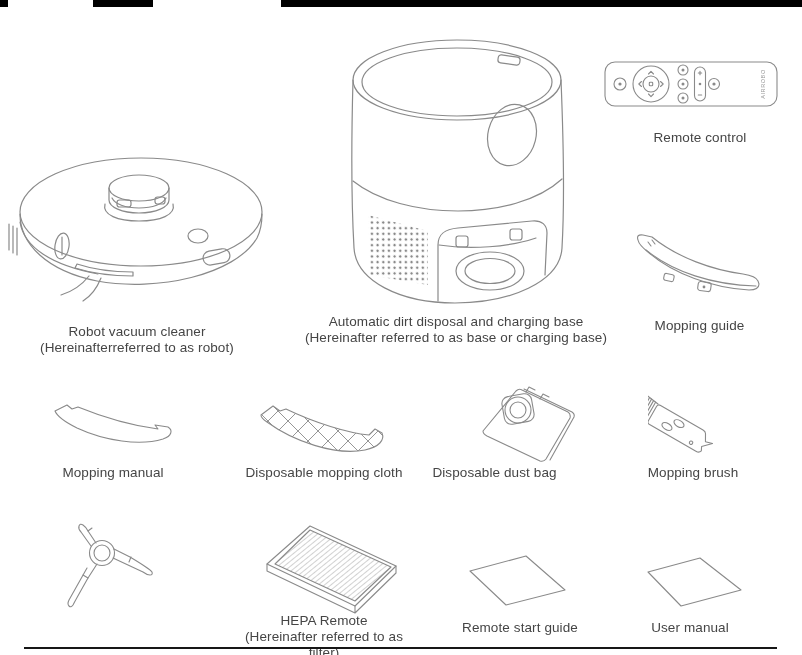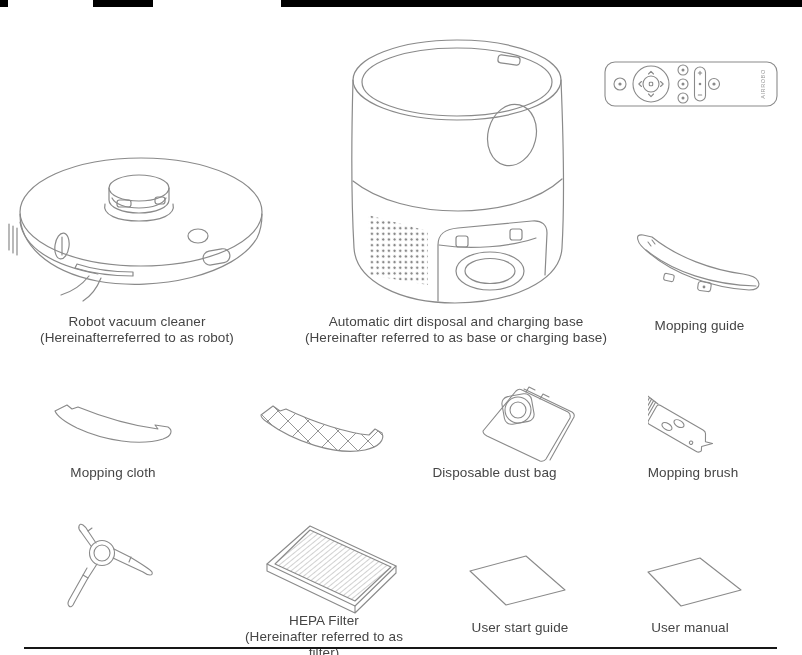--- a/index.html
+++ b/index.html
@@ -42,21 +42,21 @@
       <path d="M 100 56 C 97 67 113 73 134 73 C 155 73 171 67 168 56"></path>
       <ellipse cx="193" cy="88" rx="10" ry="7"></ellipse>
       <rect x="198" y="102" width="27" height="14" rx="7" transform="rotate(-10 211 109)"></rect>
       <ellipse cx="57" cy="98" rx="7" ry="13" transform="rotate(8 57 98)"></ellipse>
       <path d="M 57 89 L 57 107"></path>
       <path d="M 72 116 C 90 122 110 124 128 124 L 128 128 C 108 128 86 125 70 120 Z"></path>
       <path d="M 84 128 C 76 138 66 144 56 147"></path>
       <path d="M 96 130 C 92 140 86 148 78 153"></path>
     </g>
   </svg>
-  <div class="label" style="left:12px;top:314px;width:250px">
+  <div class="label" style="left:12px;top:324px;width:250px">
     <div>Robot vacuum cleaner</div>
     <div>(Hereinafterreferred to as robot)</div>
   </div>
 
   <svg class="art" style="left:338px;top:33px" width="240" height="280" viewBox="0 0 240 280">
     <defs>
       <pattern id="vent-dots" width="8" height="8" patternUnits="userSpaceOnUse" patternTransform="rotate(45)">
         <circle cx="2" cy="2" r="1.3" fill="#8a8a8a"></circle>
         <circle cx="6" cy="6" r="1.3" fill="#8a8a8a"></circle>
       </pattern>
@@ -98,20 +98,23 @@
       <circle cx="81" cy="44" r="5"></circle>
         <circle cx="81" cy="44" r="1.5" fill="#8a8a8a" stroke="none"></circle>
       <rect x="92.5" y="13" width="11" height="34" rx="5.5"></rect>
       <path d="M 96.3 19 h 3.4 M 98 17.3 v 3.4 M 96.3 41 h 3.4"></path>
       <circle cx="98" cy="30" r="1.3" fill="#8a8a8a" stroke="none"></circle>
       <circle cx="112" cy="30" r="5.5"></circle>
         <circle cx="112" cy="30" r="1.6" fill="#8a8a8a" stroke="none"></circle>
     </g>
     <text x="163" y="30" transform="rotate(-90 163 30)" text-anchor="middle" font-size="5.5" letter-spacing="0.6" fill="#9a9a9a" font-family="Liberation Sans, sans-serif">AIRROBO</text>
   </svg>
+  <div class="label" style="left:620px;top:130px;width:160px">
+    <div>Remote control</div>
+  </div>
 
   <svg class="art" style="left:628px;top:230px" width="138" height="78" viewBox="0 0 138 78">
     <g fill="none" stroke="#8a8a8a" stroke-width="1.1" stroke-linecap="round" stroke-linejoin="round">
       <path d="M 10 10 Q 8 4 15 5 L 24 7 C 50 28 85 40 115 44 Q 128 46 130 51 L 131 54 Q 131 60 121 60 C 85 58 45 44 20 22 Q 11 15 10 10 Z"></path>
       <path d="M 18 20 C 45 42 85 55 128 56"></path>
       <path d="M 20 12 l 3 4 M 24 10 l 3 4"></path>
       <rect x="36" y="44" width="10" height="7" rx="2" transform="rotate(12 41 47)"></rect>
       <rect x="70" y="52" width="13" height="9" rx="2.5" transform="rotate(8 76 56)"></rect>
       <circle cx="76" cy="57" r="1.4" fill="#8a8a8a" stroke="none"></circle>
     </g>
@@ -119,37 +122,40 @@
   <div class="label" style="left:622px;top:318px;width:155px">
     <div>Mopping guide</div>
   </div>
 
   <svg class="art" style="left:45px;top:396px" width="142" height="64" viewBox="0 0 142 64">
     <g fill="none" stroke="#8a8a8a" stroke-width="1.1" stroke-linecap="round" stroke-linejoin="round">
       <path d="M 10 15 L 22 9 L 27 13 L 33 11 C 60 22 90 30 113 33 L 110 29 L 123 31 C 128 34 127 40 118 43 C 95 50 60 45 32 32 C 22 27 12 20 10 15 Z"></path>
     </g>
   </svg>
   <div class="label" style="left:38px;top:465px;width:150px">
-    <div>Mopping cloth</div>
+    <div>Mopping manual</div>
   </div>
 
   <svg class="art" style="left:253px;top:396px" width="142" height="68" viewBox="0 0 142 68">
     <defs>
       <clipPath id="dmc-clip">
         <path d="M 8 19 L 20 10 L 27 15 L 33 13 C 62 27 95 37 116 39 L 122 33 L 129 37 C 132 44 126 51 112 54 C 82 60 40 45 14 26 Q 8 22 8 19 Z"></path>
       </clipPath>
     </defs>
     <g fill="none" stroke="#8a8a8a" stroke-width="1.1" stroke-linecap="round" stroke-linejoin="round">
       <path d="M 8 19 L 20 10 L 27 15 L 33 13 C 62 27 95 37 116 39 L 122 33 L 129 37 C 132 44 126 51 112 54 C 82 60 40 45 14 26 Q 8 22 8 19 Z"></path>
       <g clip-path="url(#dmc-clip)" stroke-width="0.9">
         <path d="M -10 0 L 70 80 M 4 -6 L 84 74 M 18 -12 L 98 68 M 32 -18 L 112 62 M 46 -24 L 126 56 M 60 -30 L 140 50 M 74 -36 L 154 44"></path>
         <path d="M 70 -30 L -10 50 M 84 -24 L 4 56 M 98 -18 L 18 62 M 112 -12 L 32 68 M 126 -6 L 46 74 M 140 0 L 60 80 M 154 6 L 74 86"></path>
       </g>
     </g>
   </svg>
+  <div class="label" style="left:228px;top:465px;width:192px">
+    <div>Disposable mopping cloth</div>
+  </div>
 
   <svg class="art" style="left:460px;top:383px" width="118" height="82" viewBox="0 0 118 82">
     <g fill="none" stroke="#8a8a8a" stroke-width="1.1" stroke-linecap="round" stroke-linejoin="round">
       <path d="M 64 6 L 112 29 Q 115 31 114 34 L 90 77"></path>
       <path d="M 23 48 L 56 8 Q 59 5 62 7 L 108 29 Q 111 31 110 35 L 86 76 Q 84 79 80 78 L 27 53 Q 23 51 23 48 Z"></path>
       <path d="M 66 9 l 3 -5 l 6 3 M 80 16 l 3 -5 l 6 3"></path>
       <rect x="43" y="12" width="30" height="28" rx="7" transform="rotate(-10 58 26)"></rect>
       <circle cx="58" cy="27" r="13"></circle>
       <circle cx="58" cy="27" r="8"></circle>
     </g>
@@ -192,31 +198,31 @@
       </pattern>
     </defs>
     <g fill="none" stroke="#8a8a8a" stroke-width="1.1" stroke-linecap="round" stroke-linejoin="round">
       <path d="M 57 10 L 138 47 L 102 81 L 22 44 Z" fill="url(#pleats)" stroke="none"></path>
       <path d="M 57 6 L 143 46 L 102 86 L 14 44 Z"></path>
       <path d="M 57 10 L 138 47 L 102 81 L 22 44 Z"></path>
       <path d="M 14 44 L 14 51 L 102 93 L 143 53 L 143 46 M 102 86 L 102 93"></path>
     </g>
   </svg>
   <div class="label" style="left:228px;top:613px;width:192px">
-    <div>HEPA Filter</div>
+    <div>HEPA Remote</div>
     <div>(Hereinafter referred to as filter)</div>
   </div>
 
   <svg class="art" style="left:460px;top:548px" width="117" height="64" viewBox="0 0 117 64">
     <g fill="none" stroke="#8a8a8a" stroke-width="1.1" stroke-linejoin="round">
       <path d="M 66 8 L 105 42 L 46 57 L 10 23 Z"></path>
     </g>
   </svg>
   <div class="label" style="left:445px;top:620px;width:150px">
-    <div>User start guide</div>
+    <div>Remote start guide</div>
   </div>
 
   <svg class="art" style="left:643px;top:550px" width="112" height="62" viewBox="0 0 112 62">
     <g fill="none" stroke="#8a8a8a" stroke-width="1.1" stroke-linejoin="round">
       <path d="M 57 8 L 98 40 L 38 56 L 5 22 Z"></path>
     </g>
   </svg>
   <div class="label" style="left:615px;top:620px;width:150px">
     <div>User manual</div>
   </div>

